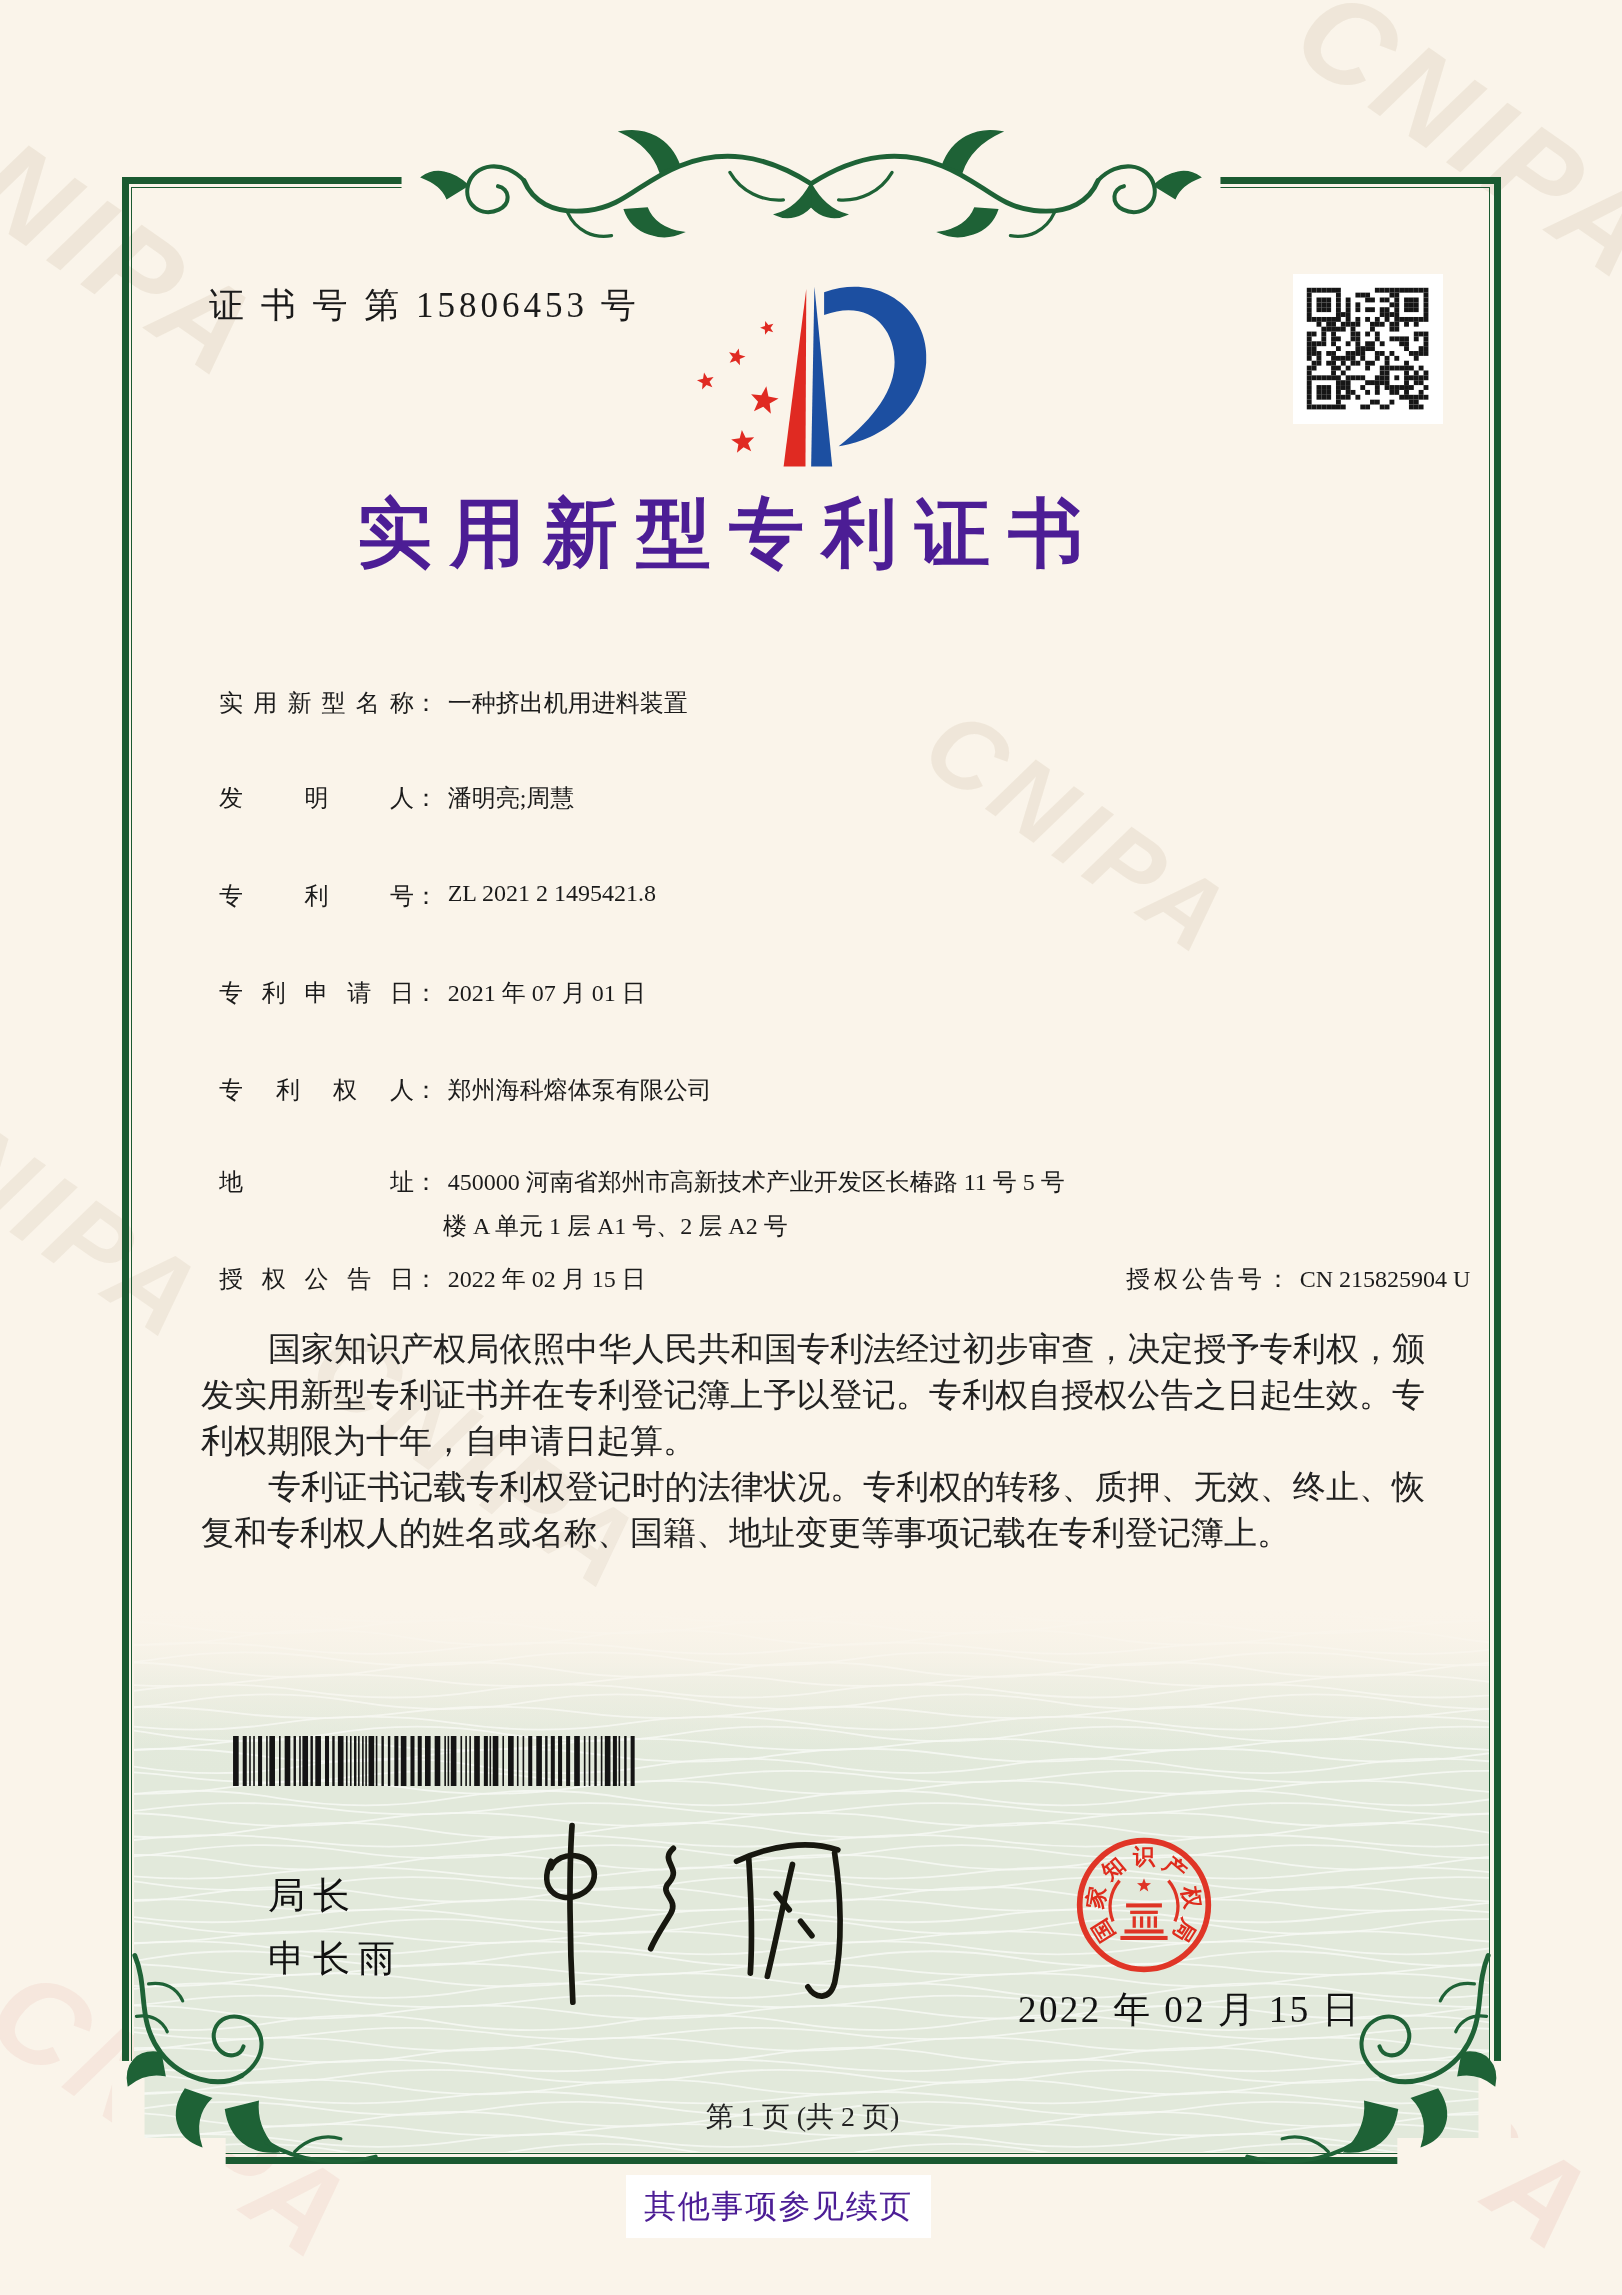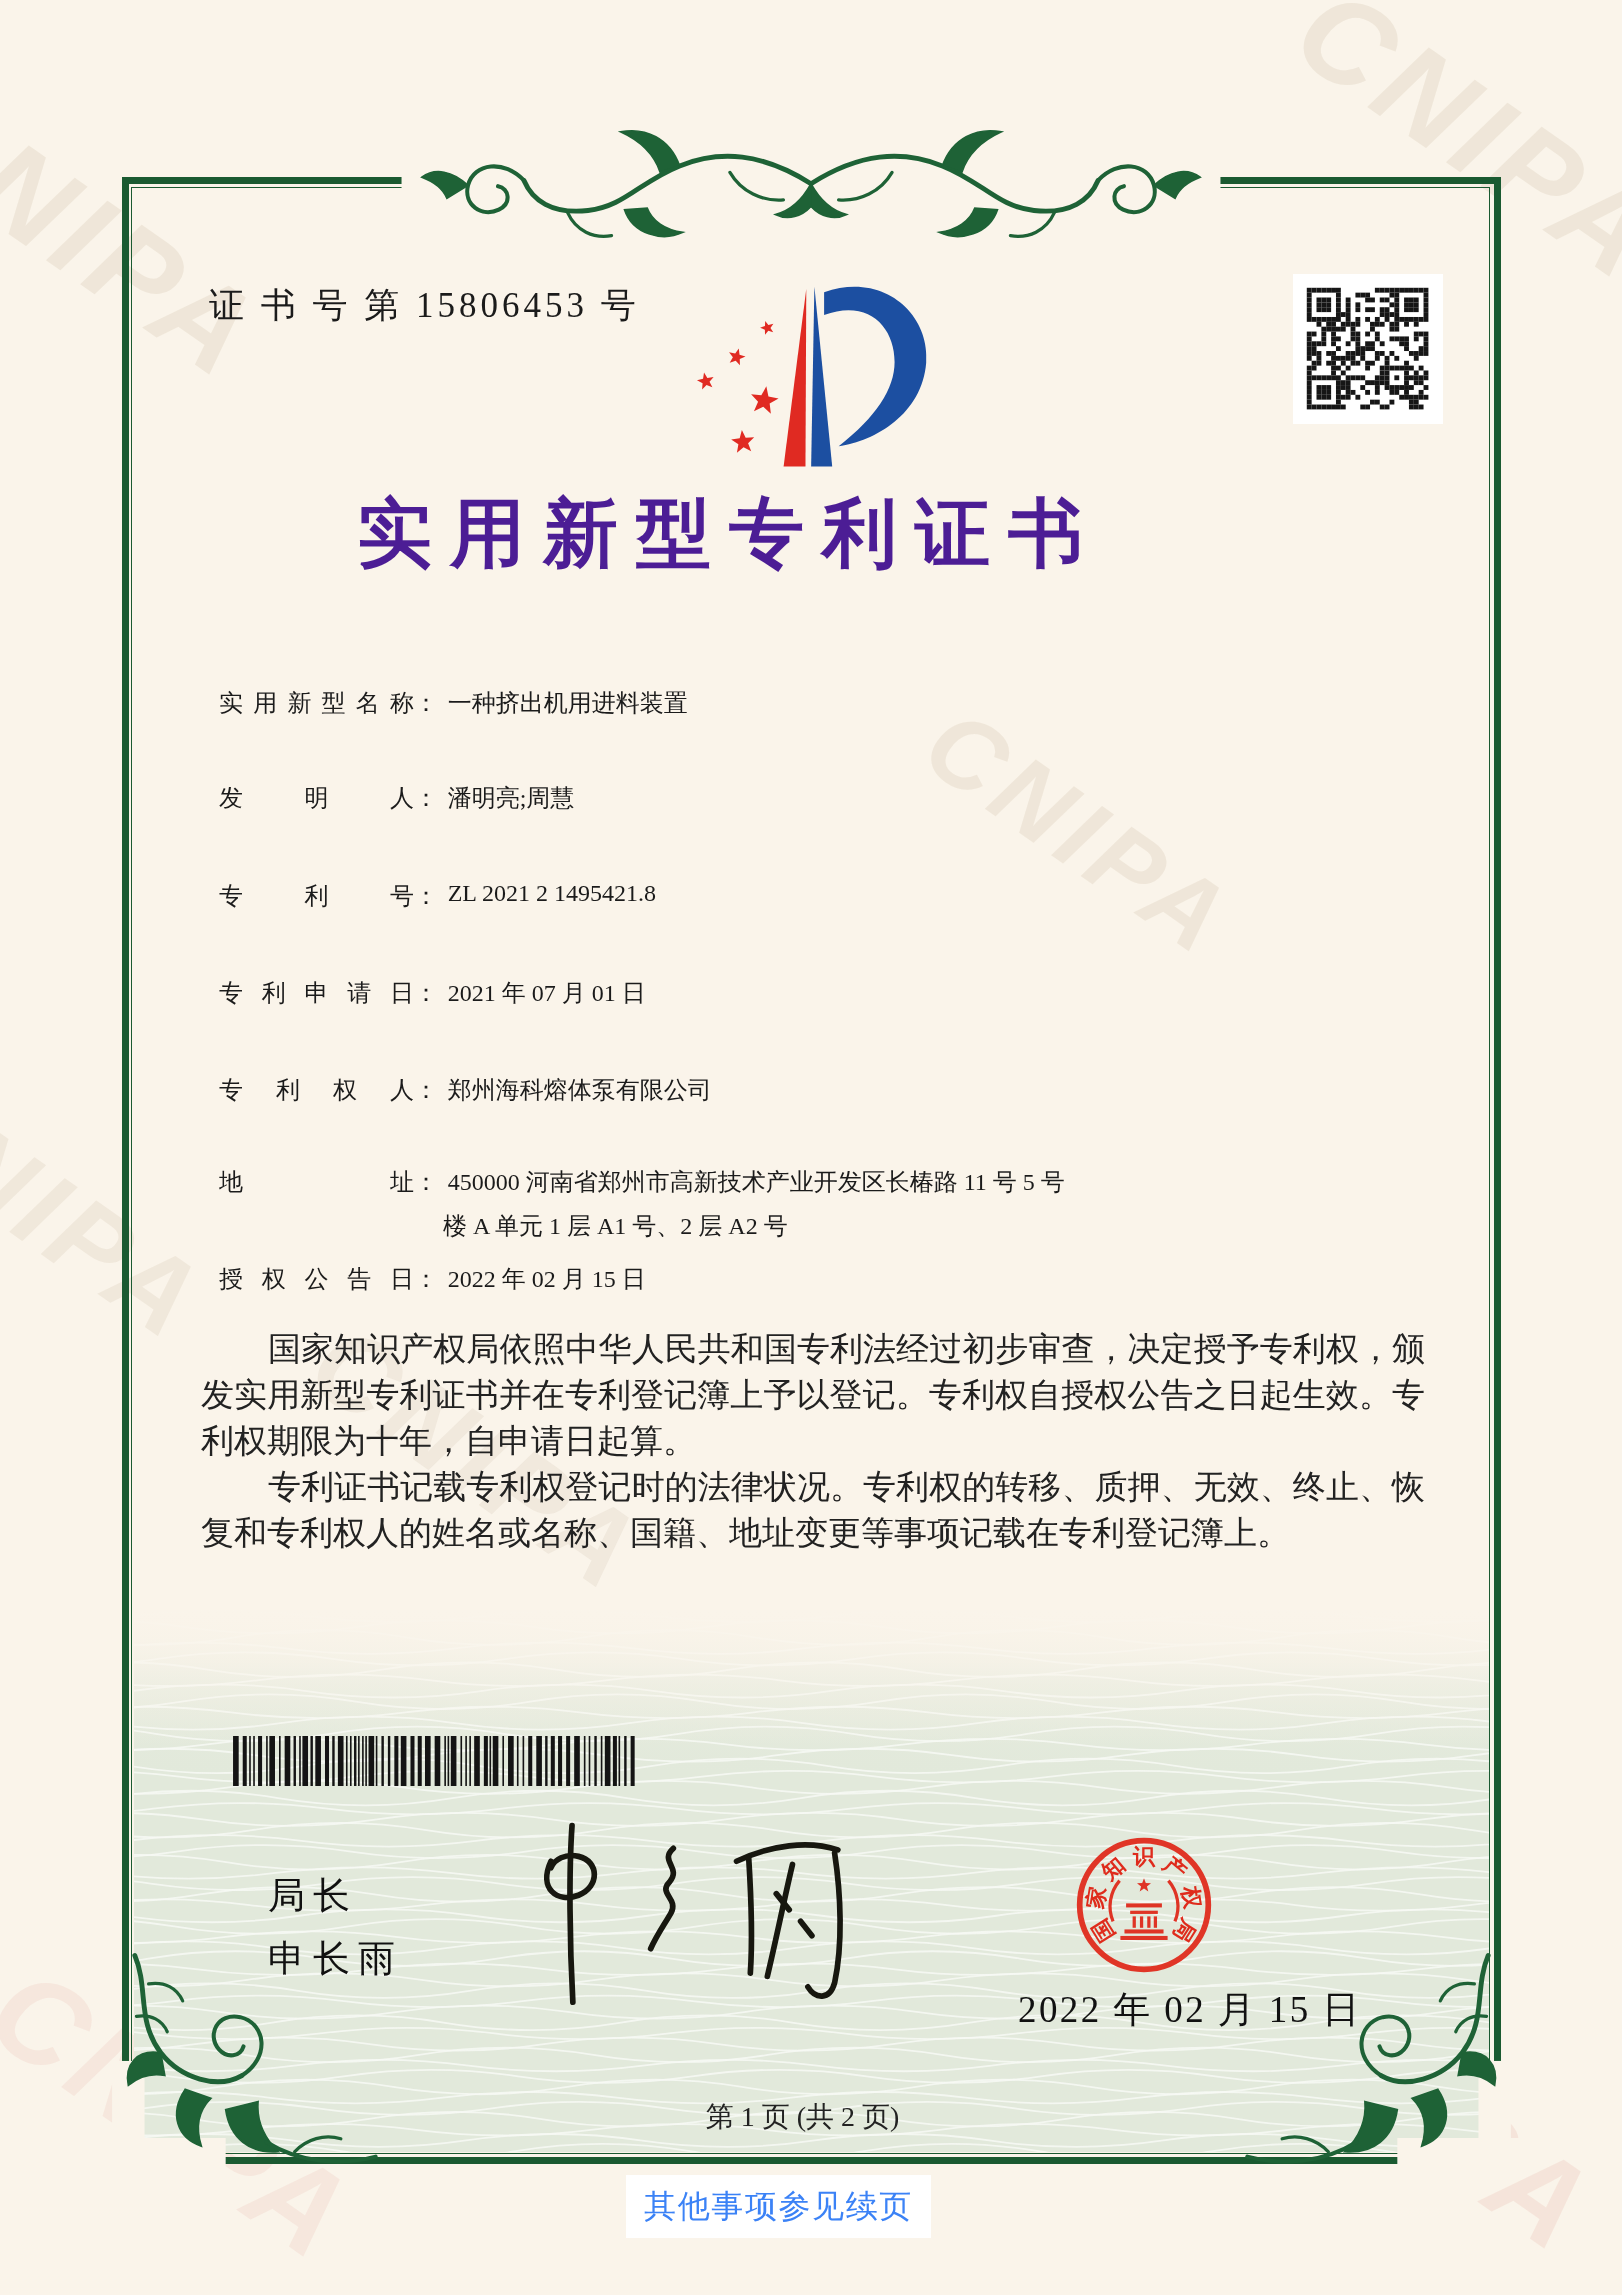--- a/index.html
+++ b/index.html
@@ -35,21 +35,21 @@
   .body-text{position:absolute;left:201px;top:1326px;width:1224px;font-size:33px;line-height:46px;
              text-align:justify;color:#222;}
   .body-text p{margin:0;text-indent:67px;font-family:"Liberation Serif",serif;}
   
   .director-label{position:absolute;left:268px;top:1859px;font-size:37px;letter-spacing:8px;color:#111;margin-top:12px;}
   .director-name{position:absolute;left:268px;top:1934px;font-size:37px;letter-spacing:8px;color:#111;}
   .seal-date{position:absolute;left:1018px;top:1985px;font-size:37px;letter-spacing:2.4px;color:#111;}
   .page-info{position:absolute;left:0;top:2098px;width:1555px;text-align:center;font-size:28px;color:#222;padding-left:25px;}
   .cont-strip{position:absolute;left:626px;top:2175px;width:305px;height:63px;background:#ffffff;
               display:flex;align-items:center;justify-content:center;}
-  .cont-strip span{font-size:32px;letter-spacing:1.6px;color:#3b82f6;}
+  .cont-strip span{font-size:32px;letter-spacing:1.6px;color:#4c1d95;}
   svg{display:block;}
 </style>
 </head>
 <body>
 
 <div id="page">
 
   <div class="wm" style="left:-49px;top:57px;font-size:122px;color:rgba(230,219,203,0.55);">CNIPA</div>
   <div class="wm" style="left:1351px;top:-41px;font-size:122px;color:rgba(230,219,203,0.55);">CNIPA</div>
   <div class="wm" style="left:970px;top:686px;font-size:101px;color:rgba(233,223,208,0.65);">CNIPA</div>
@@ -540,20 +540,23 @@
     <span class="flabel">专利权人</span><span class="fcolon">：</span><span class="fvalue">郑州海科熔体泵有限公司</span>
   </div>
   <div class="frow" style="top:1166px;">
     <span class="flabel">地址</span><span class="fcolon">：</span><span class="fvalue">450000 河南省郑州市高新技术产业开发区长椿路 11 号 5 号</span>
   </div>
   <div class="frow" style="left:443px;top:1210px;">
     <span>楼 A 单元 1 层 A1 号、2 层 A2 号</span>
   </div>
   <div class="frow" style="top:1263px;width:1266px;">
     <span class="flabel">授权公告日</span><span class="fcolon">：</span><span class="fvalue">2022 年 02 月 15 日</span>
+    <span class="grant-right">
+      <span class="glabel">授权公告号</span><span>：</span><span style="margin-left:9.7px;">CN 215825904 U</span>
+    </span>
   </div>
 
   <div class="body-text">
     <p>国家知识产权局依照中华人民共和国专利法经过初步审查，决定授予专利权，颁发实用新型专利证书并在专利登记簿上予以登记。专利权自授权公告之日起生效。专利权期限为十年，自申请日起算。</p>
     <p>专利证书记载专利权登记时的法律状况。专利权的转移、质押、无效、终止、恢复和专利权人的姓名或名称、国籍、地址变更等事项记载在专利登记簿上。</p>
   </div>
 
   <svg class="abs" id="barcode-svg" style="left:232px;top:1736px;" width="415" height="50" viewBox="0 0 512 62">
       <rect x="0" y="0" width="7" height="62" fill="#141414"></rect>
       <rect x="12" y="0" width="5" height="62" fill="#141414"></rect>

